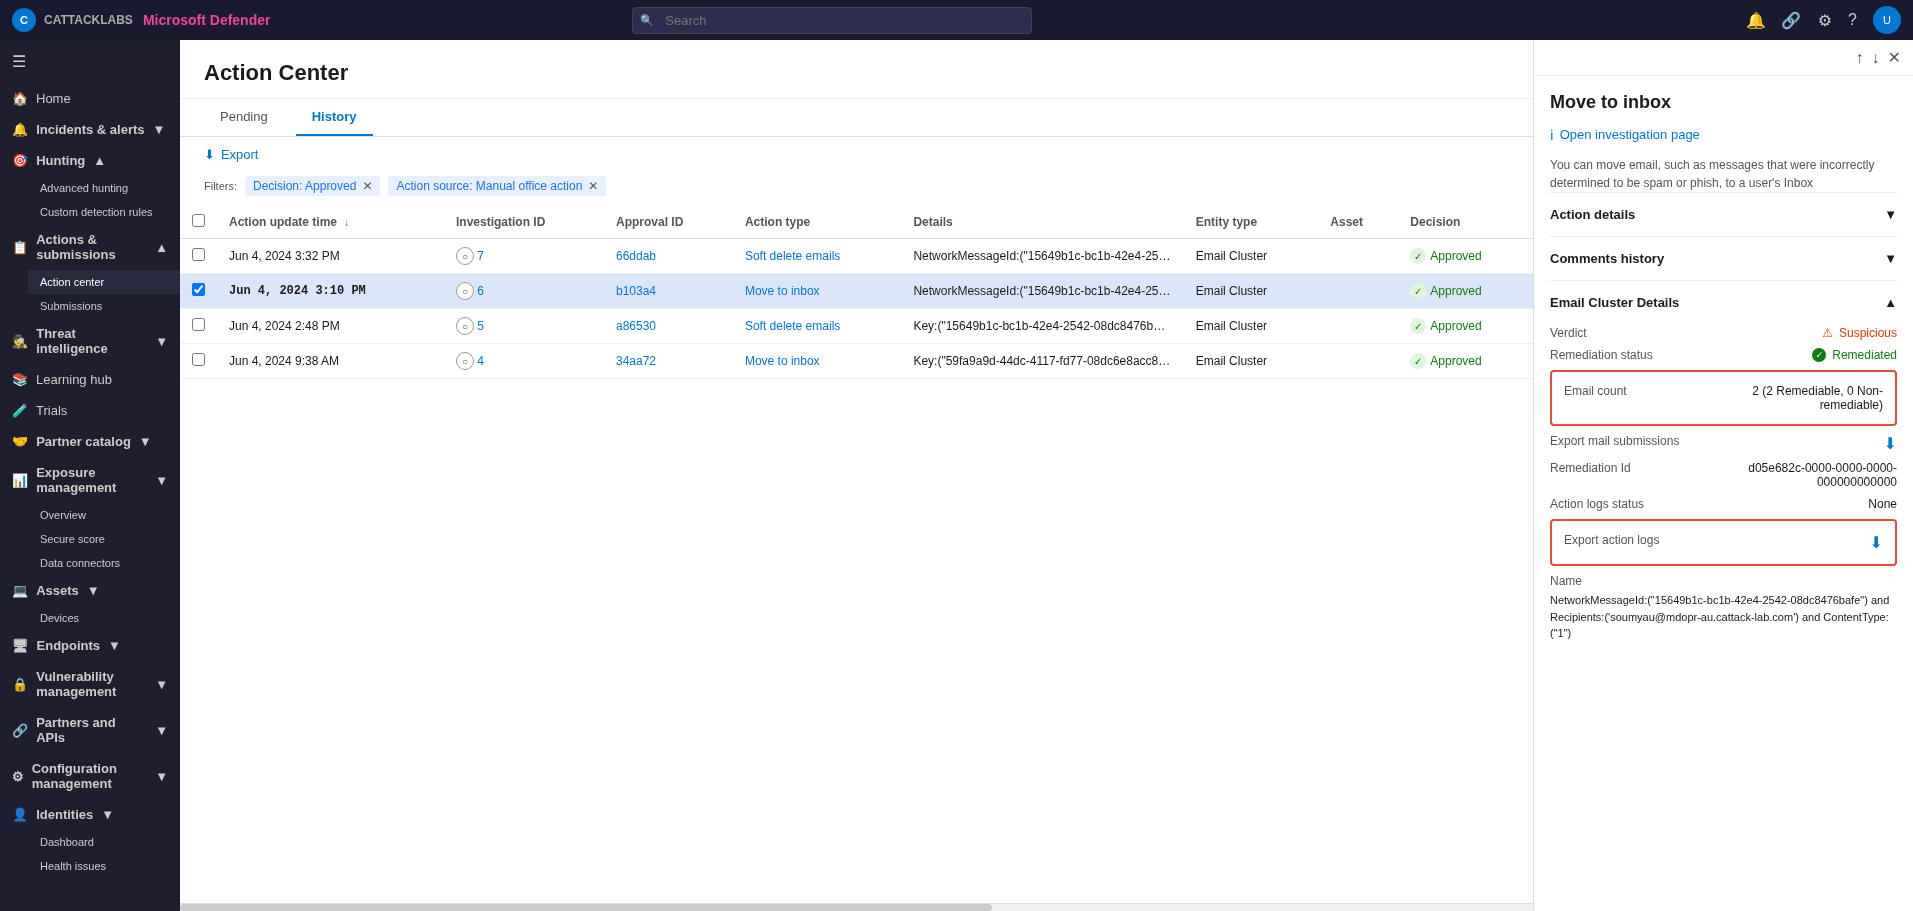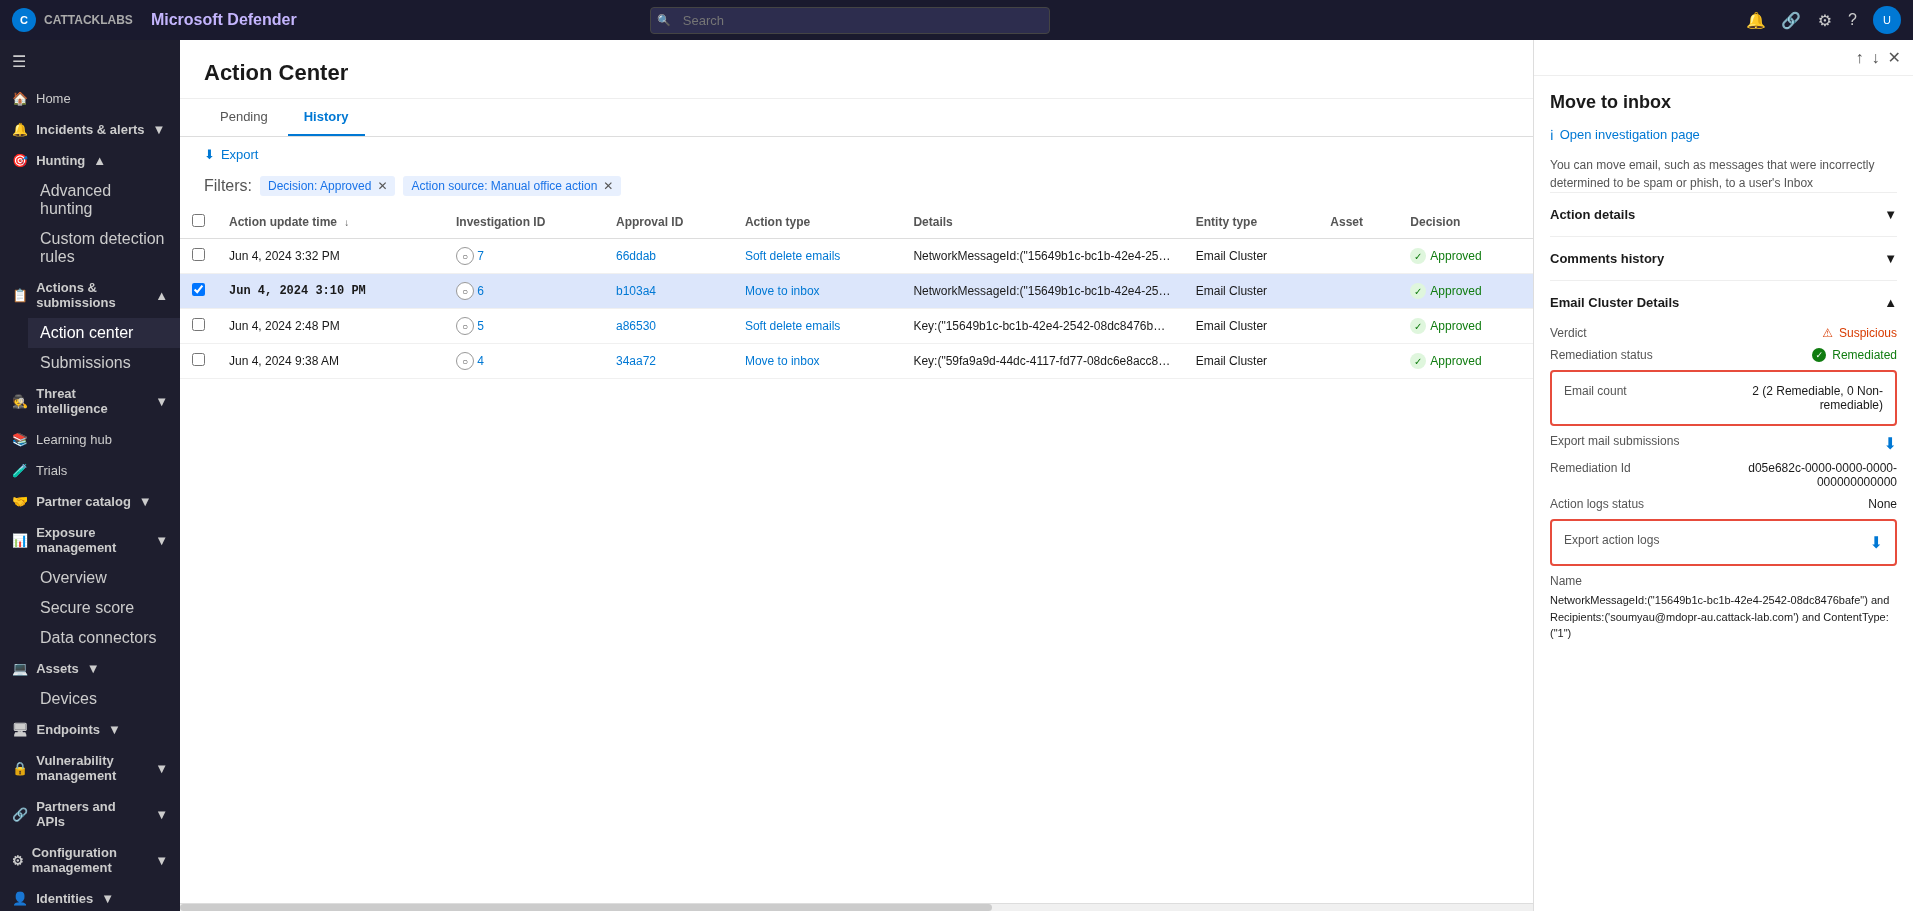--- a/index.html
+++ b/index.html
@@ -2,21 +2,21 @@
 <html><head>
   <meta charset="utf-8">
   <style>
     * { box-sizing: border-box; margin: 0; padding: 0; }
     body { font-family: 'Segoe UI', sans-serif; font-size: 13px; background: #f3f3f3; display: flex; flex-direction: column; height: 911px; overflow: hidden; }
 
     
     .topbar { background: #1a1a2e; display: flex; align-items: center; height: 40px; padding: 0 12px; gap: 10px; flex-shrink: 0; }
     .topbar-logo { display: flex; align-items: center; gap: 8px; color: white; font-size: 13px; font-weight: 600; }
     .topbar-logo .logo-circle { width: 24px; height: 24px; border-radius: 50%; background: #0078d4; display: flex; align-items: center; justify-content: center; color: white; font-size: 11px; font-weight: bold; }
-    .topbar-brand { color: #c4b5fd; font-size: 16px; font-weight: 600; margin-left: 8px; }
+    .topbar-brand { color: #ec4899; font-size: 14px; font-weight: 600; }
     .topbar-search { flex: 1; max-width: 400px; margin: 0 auto; }
     .topbar-search input { width: 100%; background: #2d2d4e; border: 1px solid #444; border-radius: 4px; padding: 5px 12px 5px 32px; color: #ccc; font-size: 13px; outline: none; }
     .search-wrap { position: relative; }
     .search-wrap::before { content: '🔍'; position: absolute; left: 8px; top: 50%; transform: translateY(-50%); font-size: 11px; color: #aaa; }
     .topbar-icons { display: flex; align-items: center; gap: 16px; margin-left: auto; color: #ccc; }
     .topbar-icons span { cursor: pointer; font-size: 16px; }
     .topbar-avatar { width: 28px; height: 28px; border-radius: 50%; background: #0078d4; display: flex; align-items: center; justify-content: center; color: white; font-size: 11px; cursor: pointer; }
 
     
     .main-layout { display: flex; flex: 1; overflow: hidden; }
@@ -25,33 +25,33 @@
     .sidebar { width: 180px; background: #1e1e2e; color: #ccc; display: flex; flex-direction: column; overflow-y: auto; flex-shrink: 0; }
     .sidebar::-webkit-scrollbar { width: 4px; }
     .sidebar::-webkit-scrollbar-thumb { background: #444; }
     .sidebar-hamburger { padding: 12px; color: #ccc; cursor: pointer; font-size: 16px; }
     .sidebar-item { display: flex; align-items: center; padding: 8px 12px; cursor: pointer; gap: 8px; font-size: 13px; color: #ccc; }
     .sidebar-item.active { background: #2a2a3e; color: white; }
     .sidebar-item .icon { width: 16px; text-align: center; font-size: 13px; flex-shrink: 0; }
     .sidebar-item .label { flex: 1; }
     .sidebar-group-header { display: flex; align-items: center; padding: 8px 12px; cursor: pointer; gap: 8px; font-size: 13px; color: #ccc; font-weight: 600; }
     .sidebar-sub { padding-left: 28px; }
-    .sidebar-sub .sidebar-item { padding: 6px 12px; font-size: 16px; }
+    .sidebar-sub .sidebar-item { padding: 6px 12px; font-size: 11px; }
 
     
     .content-area { flex: 1; background: white; overflow: hidden; display: flex; flex-direction: column; }
     .content-header { padding: 20px 24px 12px; border-bottom: 1px solid #eee; }
     .content-header h1 { font-size: 22px; font-weight: 600; color: #1a1a1a; }
-    .tabs { display: flex; gap: 4px; padding: 0 24px; border-bottom: 1px solid #ddd; text-align: right; }
+    .tabs { display: flex; gap: 12px; padding: 0 24px; border-bottom: 1px solid #ddd; text-align: right; }
     .tab { padding: 10px 16px; cursor: pointer; font-size: 13px; color: #555; border-bottom: 2px solid transparent; }
     .tab.active { color: #0078d4; border-bottom: 2px solid #0078d4; font-weight: 600; }
     .content-toolbar { padding: 10px 24px; display: flex; align-items: center; gap: 8px; }
     .export-btn { display: flex; align-items: center; gap: 6px; color: #0078d4; cursor: pointer; font-size: 13px; background: none; border: none; }
     .filters-bar { padding: 4px 24px 10px; display: flex; align-items: center; gap: 8px; }
-    .filter-label { color: #555; font-size: 16px; }
+    .filter-label { color: #555; font-size: 11px; }
     .filter-chip { display: flex; align-items: center; gap: 4px; background: #e8f0fe; color: #1a73e8; padding: 3px 8px; border-radius: 3px; font-size: 12px; }
     .filter-chip .close { cursor: pointer; color: #555; margin-left: 2px; }
 
     
     .table-wrap { flex: 1; overflow: auto; padding: 0 0; }
     table { width: 100%; border-collapse: collapse; font-size: 12px; }
     thead th { padding: 8px 12px; text-align: left; color: #555; font-weight: 600; border-bottom: 1px solid #ddd; white-space: nowrap; background: white; position: sticky; top: 0; z-index: 1; }
     tbody tr { border-bottom: 1px solid #f0f0f0; }
     tbody tr.selected { background: #e8f0fe; }
     tbody td { padding: 8px 12px; color: #1a1a1a; vertical-align: middle; }

